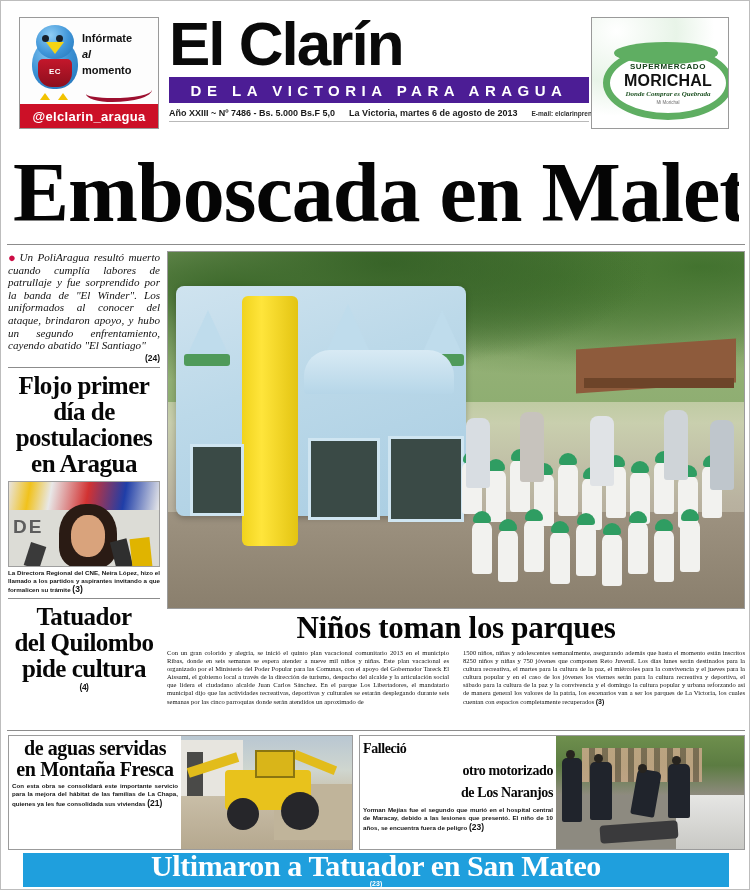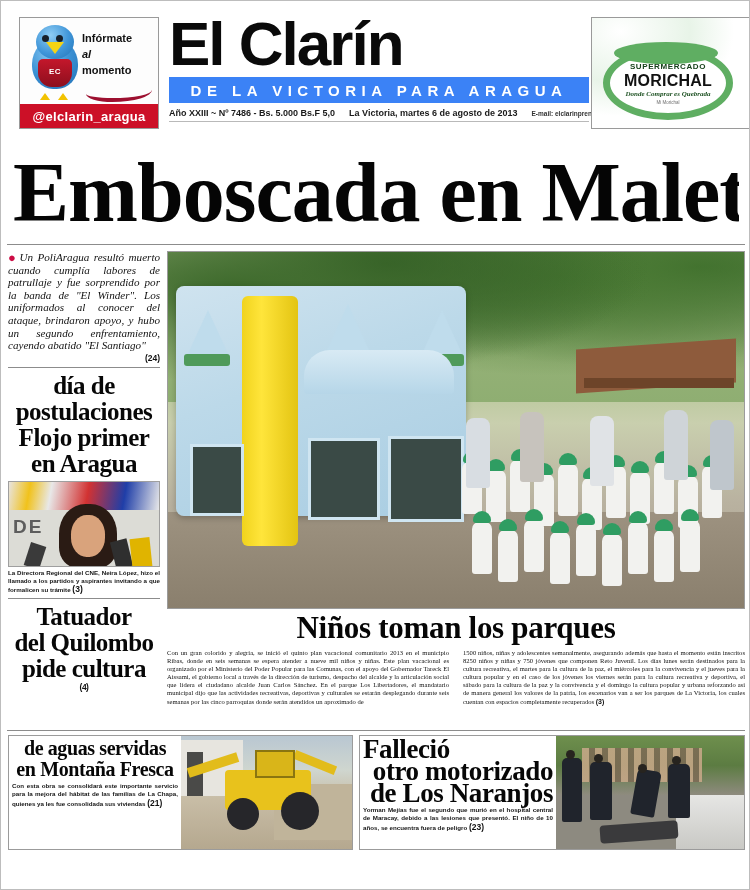--- a/index.html
+++ b/index.html
@@ -55,33 +55,33 @@
     position:absolute;left:0;bottom:0;width:100%;height:24px;background:#cc1027;
     color:#fff;font:bold 13px "Liberation Sans",sans-serif;letter-spacing:.3px;
     display:flex;align-items:center;justify-content:center;
   }
   .nameplate{position:absolute;left:168px;top:14px;width:420px;}
   .np-title{
     font-family:"Liberation Sans",sans-serif;font-weight:bold;font-size:62px;line-height:58px;
     letter-spacing:-2px;color:#0a0a0a;text-align:left;
   }
   .np-bar{
-    margin-top:4px;background:#3b82f6;height:26px;display:flex;align-items:center;justify-content:center;
+    margin-top:4px;background:#4c1d95;height:26px;display:flex;align-items:center;justify-content:center;
   }
   .np-bar span{
     color:#fff;font:bold 15px "Liberation Sans",sans-serif;letter-spacing:5.5px;
   }
   .np-meta{
     margin-top:5px;border-bottom:1px solid #b9b9b9;padding-bottom:3px;
     display:flex;align-items:baseline;gap:14px;
     font:bold 9px "Liberation Sans",sans-serif;color:#1a1a1a;white-space:nowrap;
   }
   .np-meta .email{margin-left:auto;font-size:6.5px;font-weight:bold;color:#333;}
   .ad-box{
-    position:absolute;right:0;top:16px;width:160px;height:112px;
+    position:absolute;right:22px;top:16px;width:138px;height:112px;
     border:1px solid #9a9a9a;box-sizing:border-box;overflow:hidden;
     background:
       radial-gradient(ellipse at 18% 12%, #ffffff 0%, #e8f4e8 38%, #ffffff 62%),
       linear-gradient(120deg,#ffffff 0%,#cfe7cd 24%,#ffffff 44%,#b9ddb6 70%,#ffffff 100%);
   }
   .ad-oval{
     position:absolute;left:11px;top:28px;width:116px;height:60px;border-radius:50%;
     background:#ffffff;border:7px solid #5fae62;
     box-shadow:0 0 0 2px #fff inset;
   }
@@ -231,21 +231,21 @@
   #photo-backhoe .bh-wheel.w1{left:46px;top:62px;width:32px;height:32px;}
   #photo-backhoe .bh-wheel.w2{left:100px;top:56px;width:38px;height:38px;}
   #photo-backhoe .bh-rubble{position:absolute;right:0;top:48px;width:78px;height:56px;background:#c0b49a;}
 
   .br-box{
     position:absolute;left:358px;top:734px;width:386px;height:115px;
     border:1px solid #9b9b9b;box-sizing:border-box;display:flex;overflow:hidden;background:#fff;
   }
   .br-text{width:196px;padding:2px 3px 0;box-sizing:border-box;}
   .br-head{
-    font-family:"Liberation Serif",serif;font-weight:bold;font-size:27px;line-height:22px;
+    font-family:"Liberation Serif",serif;font-weight:bold;font-size:14px;line-height:22px;
     color:#070707;letter-spacing:-.4px;text-align:right;
   }
   #photo-moto{
     flex:1;position:relative;overflow:hidden;
     background:linear-gradient(#6e8f4d 0%,#5c7c42 26%,#8e8b7e 52%,#9b9488 100%);
   }
   #photo-moto .mt-road{position:absolute;left:0;bottom:0;width:100%;height:54px;background:#8d8a80;}
   #photo-moto .mt-car{position:absolute;right:-6px;bottom:0;width:74px;height:54px;border-radius:10px 6px 0 0;background:linear-gradient(#e6e6e4,#c9c9c5);}
   #photo-moto .mt-cop{position:absolute;border-radius:5px 5px 2px 2px;background:#20242c;}
   #photo-moto .mt-head{position:absolute;width:9px;height:9px;border-radius:50%;background:#27241f;}
@@ -319,22 +319,22 @@
   <div class="main-rule"></div>
 
   <div class="left-col">
 
     <p class="lead"><span class="bullet">●</span><span>Un PoliAragua resultó muerto cuando cumplía labores de patrullaje y fue sorprendido por la banda de "El Winder". Los uniformados al conocer del ataque, brindaron apoyo, y hubo un segundo enfrentamiento, cayendo abatido "El Santiago"</span></p>
     <span class="pg pg-right">(24)</span>
 
     <div class="rule-thin"></div>
 
     <div class="hl-left">
+      <div>Flojo primer</div>
       <div>día de postulaciones</div>
-      <div>Flojo primer</div>
       <div>en Aragua</div>
     </div>
 
     <div class="photo" id="photo-cne">
       <div class="banner-red"></div>
       <div class="wall"></div>
       <div class="dletters">DE</div>
       <div class="mic1"></div>
       <div class="woman-hair"></div>
       <div class="woman-face"></div>
@@ -488,14 +488,18 @@
       <div class="mt-cop" style="left:34px;top:26px;width:22px;height:58px"></div>
       <div class="mt-head" style="left:38px;top:18px"></div>
       <div class="mt-cop" style="left:78px;top:34px;width:24px;height:46px;transform:rotate(10deg)"></div>
       <div class="mt-head" style="left:82px;top:28px"></div>
       <div class="mt-cop" style="left:112px;top:28px;width:22px;height:54px"></div>
       <div class="mt-head" style="left:116px;top:20px"></div>
       <div class="mt-bike"></div>
     </div>
   </div>
 
+  <div class="banner">
+    <div class="btxt">Ultimaron a Tatuador en San Mateo</div>
+    <div class="bpg">(23)</div>
+  </div>
 
 </div>
 
 </body></html>

